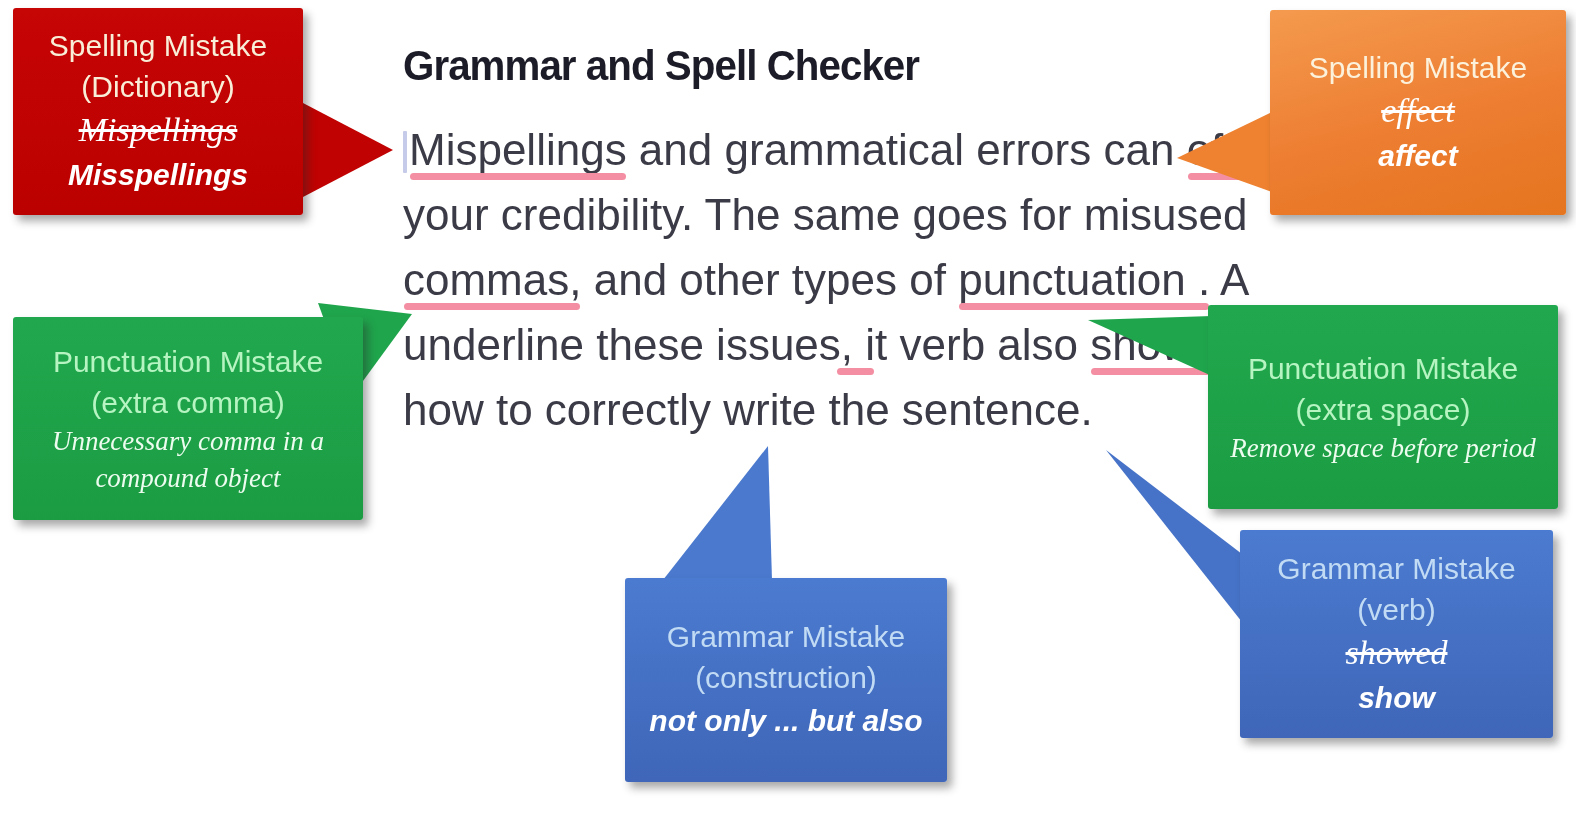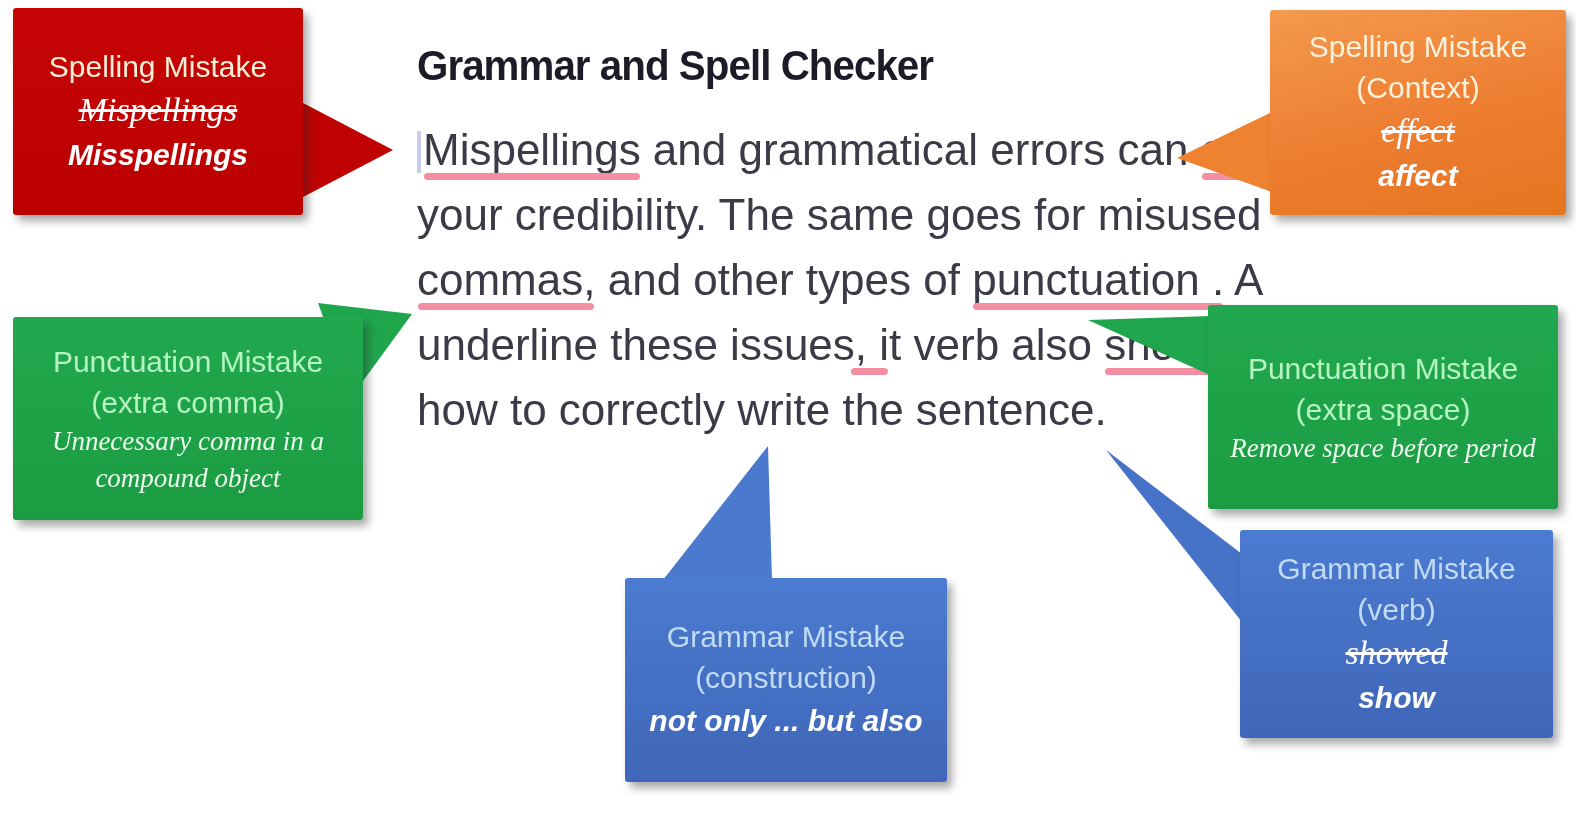--- a/index.html
+++ b/index.html
@@ -3,21 +3,21 @@
 <meta charset="utf-8">
 <style>
   html,body{margin:0;padding:0;}
   body{
     width:1576px;height:813px;position:relative;overflow:hidden;
     background:#ffffff;
     font-family:"Liberation Sans", sans-serif;
   }
 
   
-  .doc{position:absolute;left:403px;top:40px;width:780px;z-index:2;margin-left:14px;}
+  .doc{position:absolute;left:403px;top:40px;width:780px;z-index:2;}
   .doc h1{
     margin:0;height:52px;line-height:52px;
     font-size:42px;font-weight:700;letter-spacing:-1px;
     color:#1c1c28;
     transform:scaleX(.96);transform-origin:left center;
     white-space:pre;
   }
   .lines{margin-top:25px;}
   .line{
     height:65px;line-height:65px;
@@ -97,27 +97,27 @@
   <polygon points="303,103 393,150 303,197" fill="#c00202"></polygon>
   <polygon points="1272,112 1177,158 1272,192" fill="#ee8230"></polygon>
   <polygon points="318,303 412,314 352,396" fill="#1fa54c"></polygon>
   <polygon points="1088,320 1212,316 1212,376" fill="#1fa54c"></polygon>
   <polygon points="663,580 768,446 772,580" fill="#4a79ce"></polygon>
   <polygon points="1242,554 1106,450 1242,622" fill="#4673c8"></polygon>
 </svg>
 
 <div id="co-red" class="callout red">
   <div class="c-title">Spelling Mistake</div>
+  <div class="c-title">(Dictionary)</div>
   <div class="c-wrong">Mispellings</div>
   <div class="c-correct">Misspellings</div>
 </div>
 
 <div id="co-orange" class="callout orange">
   <div class="c-title">Spelling Mistake</div>
-  <div class="c-title">(Context)</div>
   <div class="c-wrong">effect</div>
   <div class="c-correct">affect</div>
 </div>
 
 <div id="co-green-l" class="callout green">
   <div class="c-title">Punctuation Mistake</div>
   <div class="c-title">(extra comma)</div>
   <div class="c-desc">Unnecessary comma in a compound object</div>
 </div>
 

